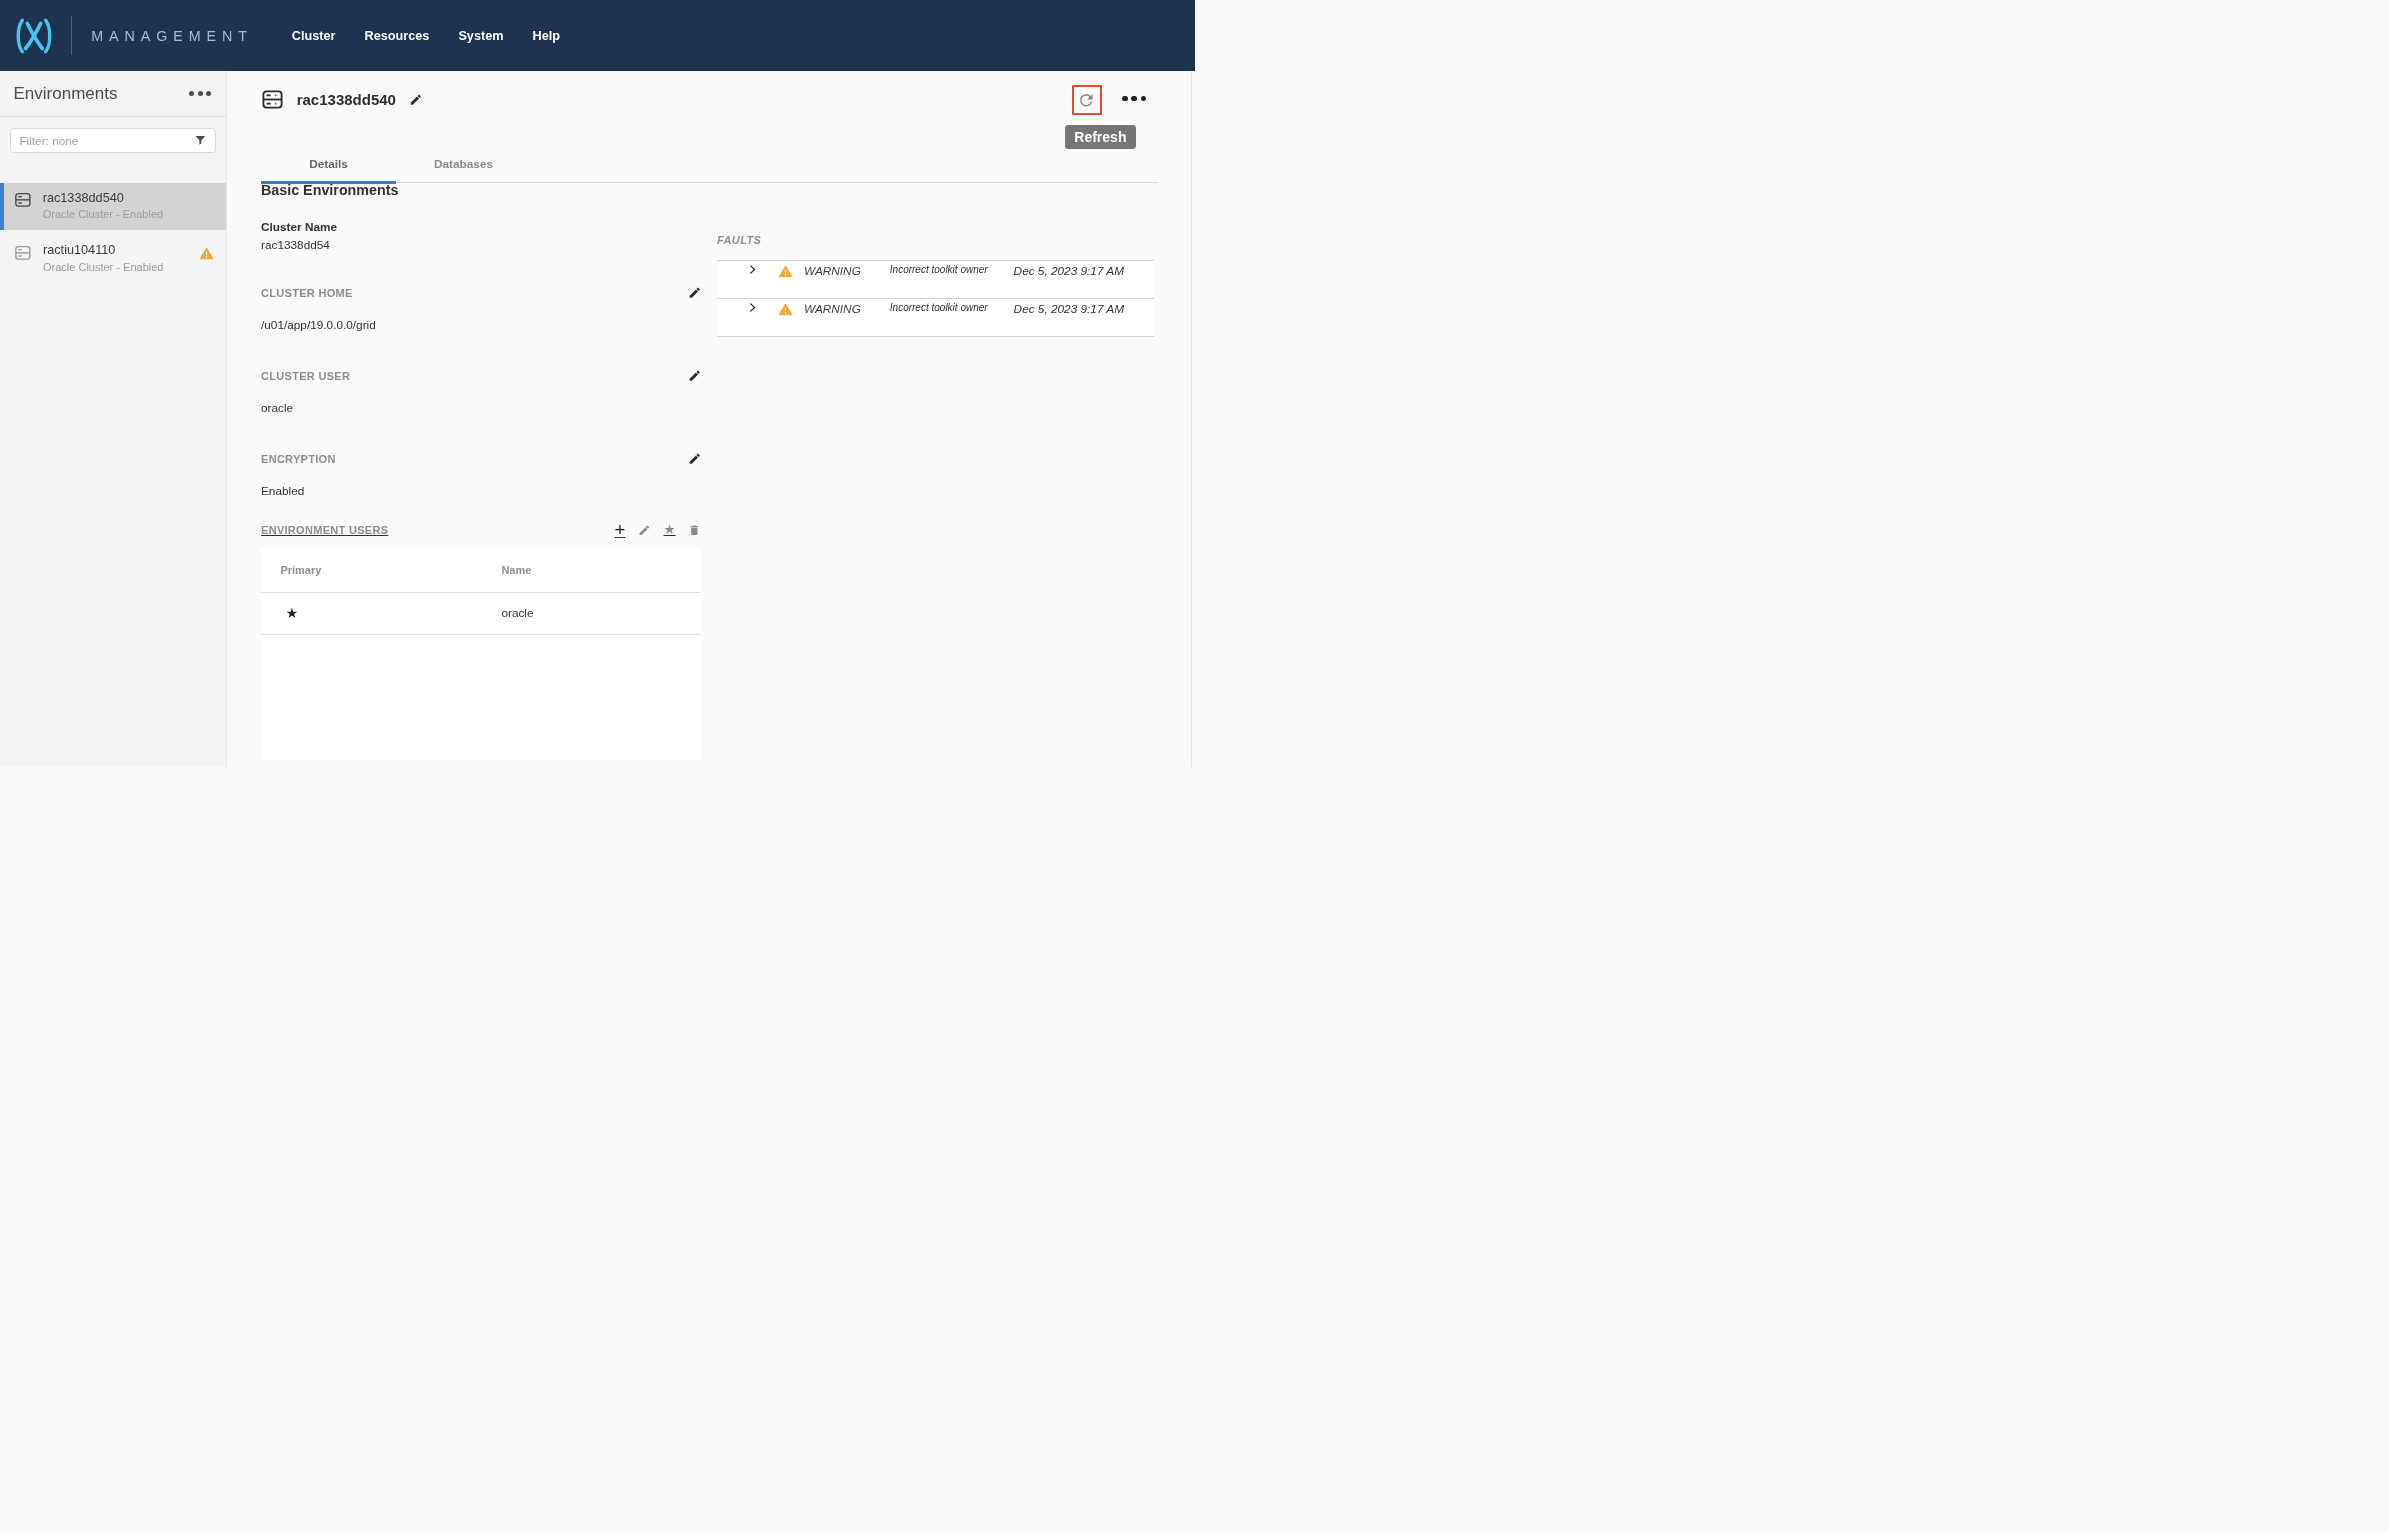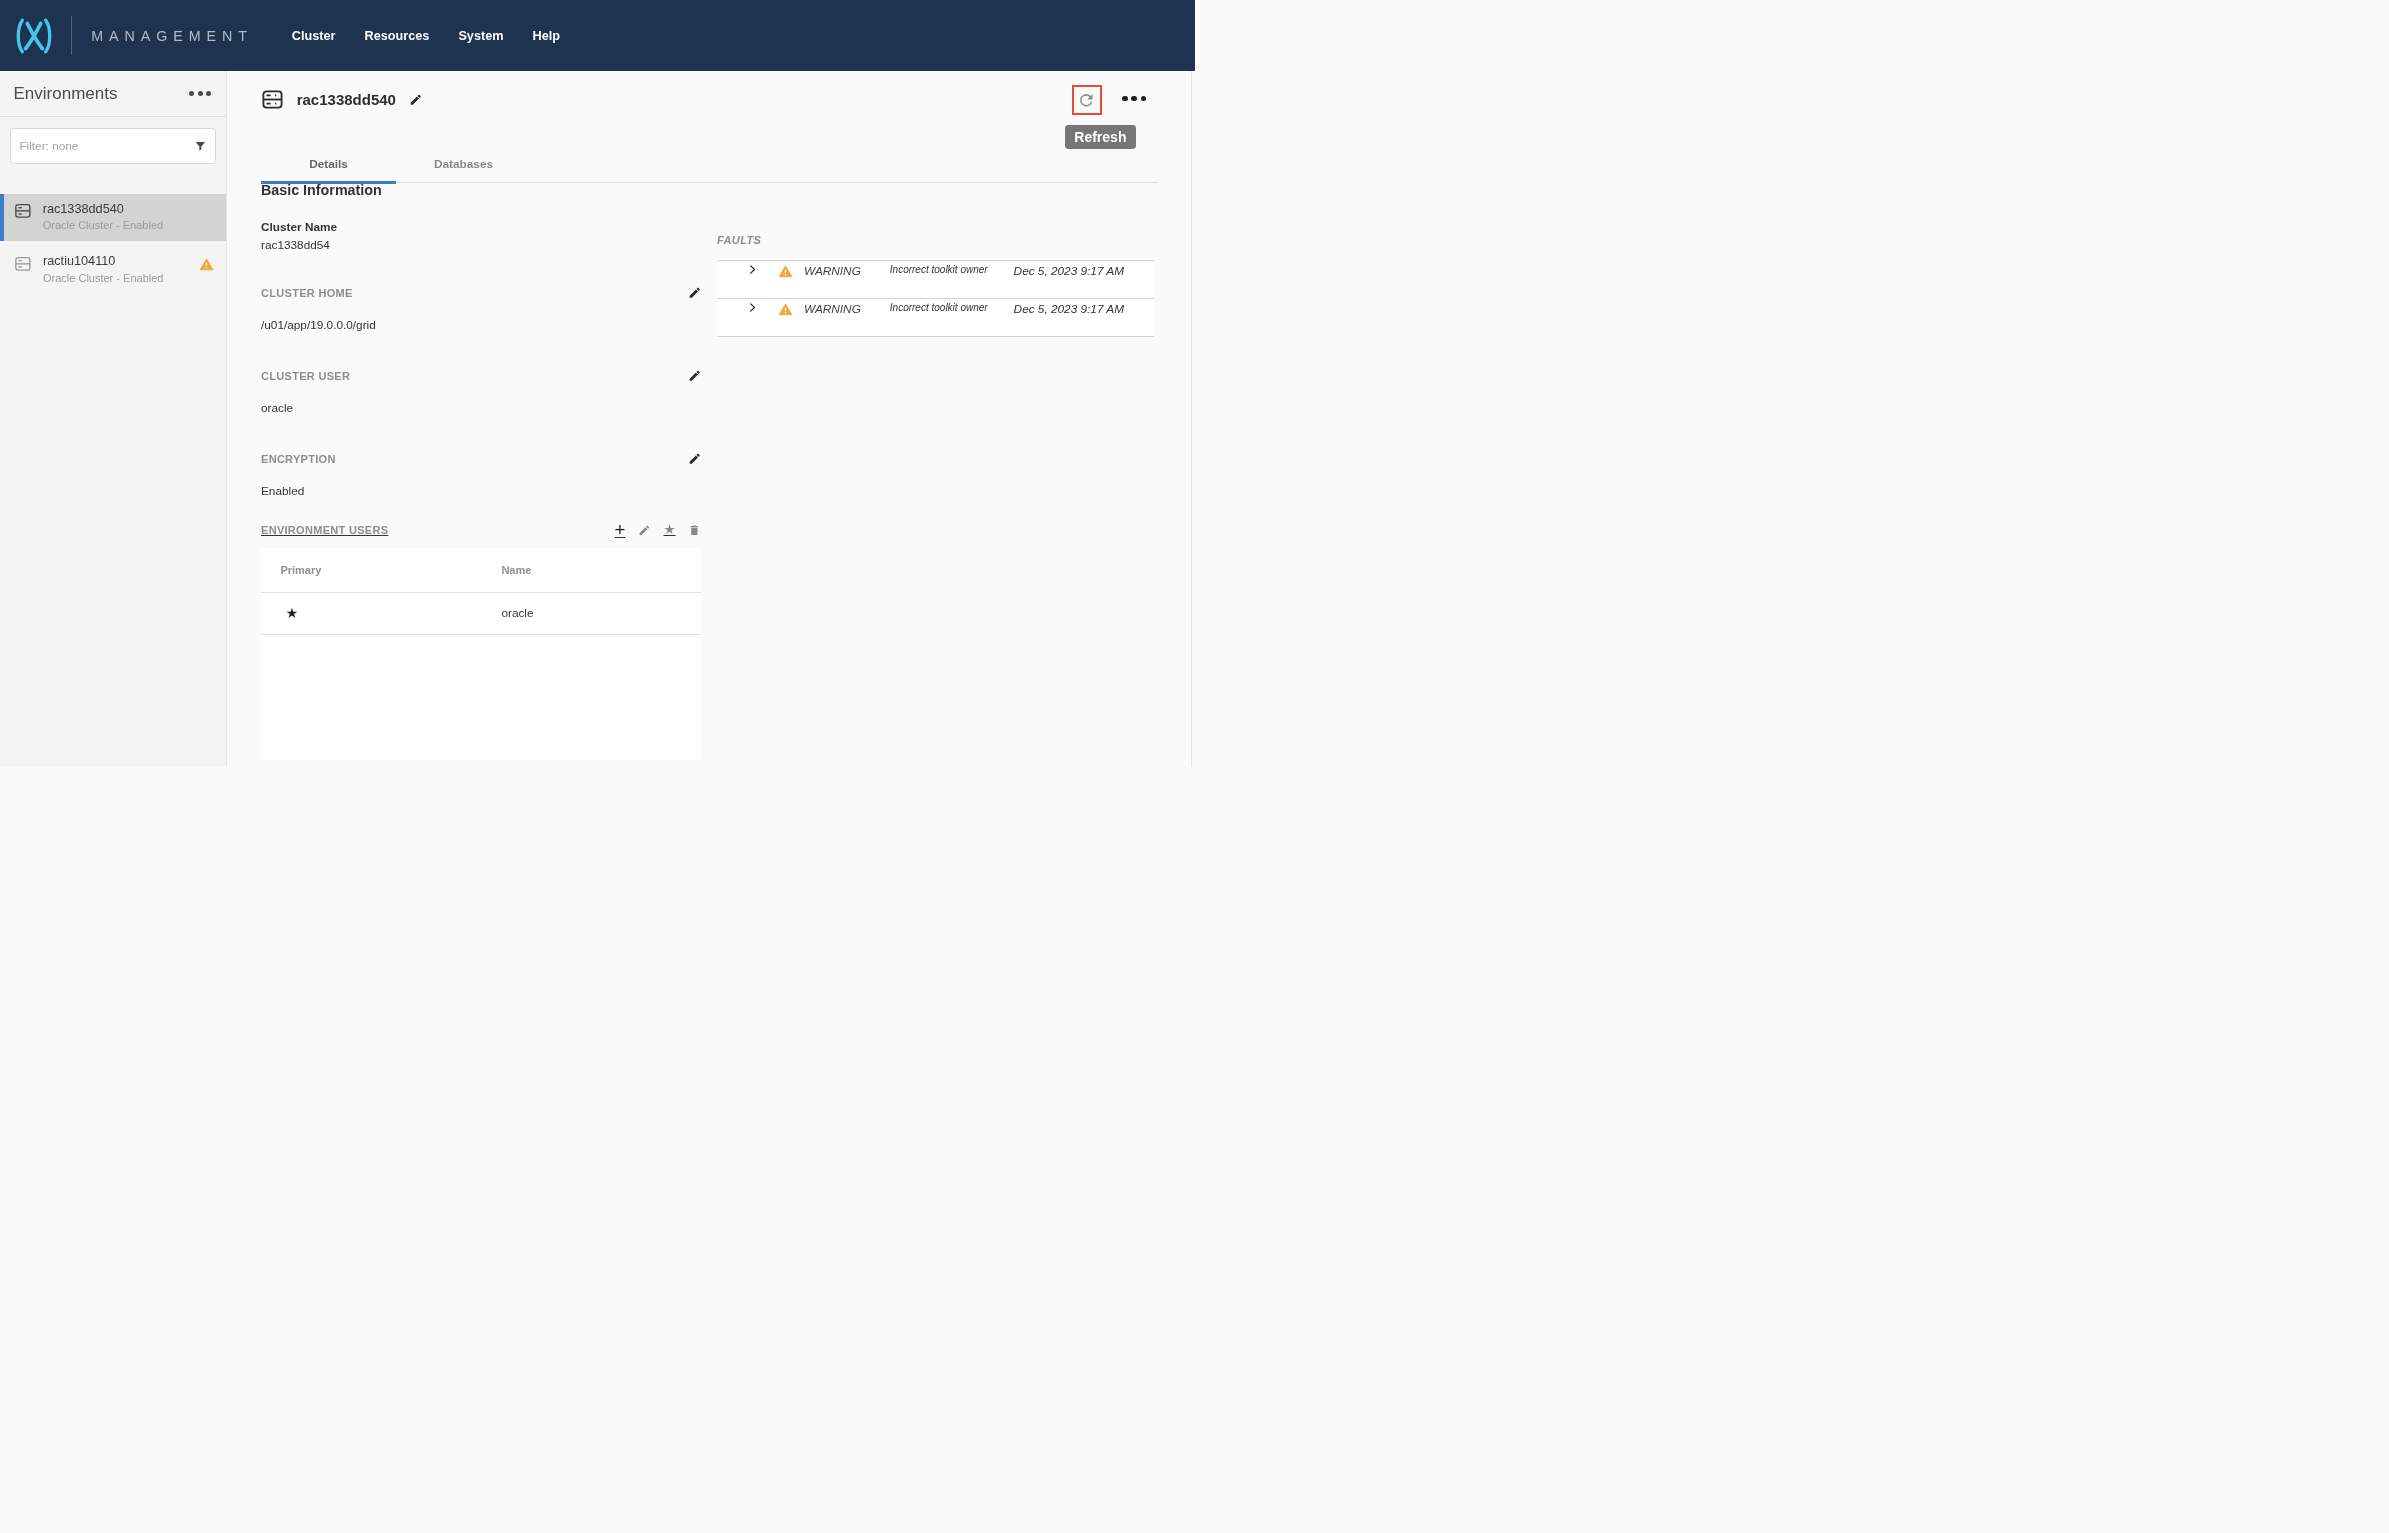--- a/index.html
+++ b/index.html
@@ -30,21 +30,21 @@
     background:#f4f4f4; border-right:0.8px solid #e4e4e4;
   }
   .sidebar-header {
     height:46px; display:flex; align-items:center; justify-content:space-between;
     padding:0 15px 0 13.5px; border-bottom:0.8px solid #e0e0e0;
   }
   .sidebar-title { font-size:17px; color:#4c4c4c; }
   .dots { display:flex; gap:3.4px; cursor:pointer; }
   .dots i { width:5px; height:5px; border-radius:50%; background:#4a4a4a; display:block; }
   .filter-box {
-    margin:11px 10px 0 10px; height:36px; background:#fff;
+    margin:11px 10px 0 10px; height:25px; background:#fff;
     border:0.8px solid #d9d9d9; border-radius:3.4px;
     display:flex; align-items:center; padding:0 8.4px;justify-content:center;
   }
   .filter-box input {
     border:none; outline:none; flex:1; font-size:11.8px; color:#444;
     font-family:"Liberation Sans", sans-serif; background:transparent;
   }
   .filter-box input::placeholder { color:#9da3ab; }
   .env-list { margin-top:30px; }
   .env-item {
@@ -240,21 +240,21 @@
       <i></i>
       <i></i>
     </div>
 
   <div class="tabs-row">
     <div class="tab active">Details</div>
     <div class="tab">Databases</div>
   </div>
 
   <div class="left-col">
-    <div class="section-h2">Basic Information</div>
+    <div class="section-h2">Basic Environments</div>
 
     <div class="field-label">Cluster Name</div>
     <div class="field-value">rac1338dd54</div>
 
     <div class="section-head first">
       <div class="gray-label">CLUSTER HOME</div>
       <svg class="edit-pencil" viewBox="0 0 24 24" fill="currentColor">
         <path d="M3 17.25V21h3.75L17.8 9.94l-3.75-3.75L3 17.25zM20.7 7.04c.39-.39.39-1.02 0-1.41l-2.34-2.34a.996.996 0 0 0-1.41 0l-1.83 1.83 3.75 3.75 1.83-1.83z"></path>
       </svg>
     </div>

